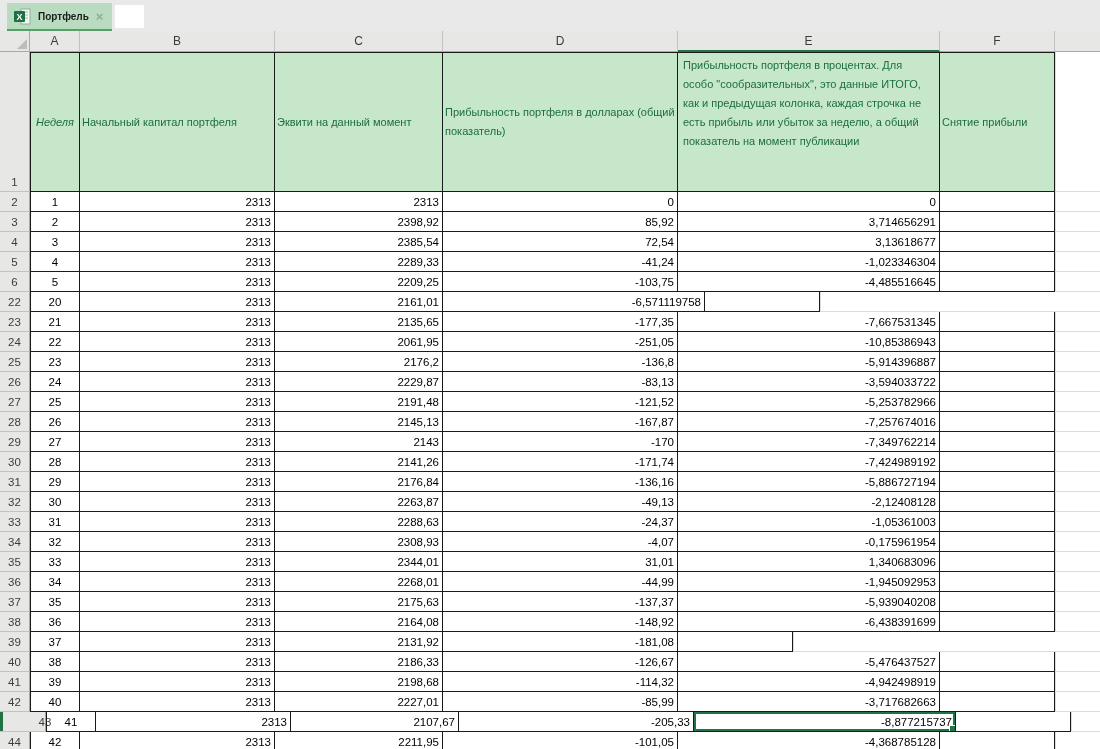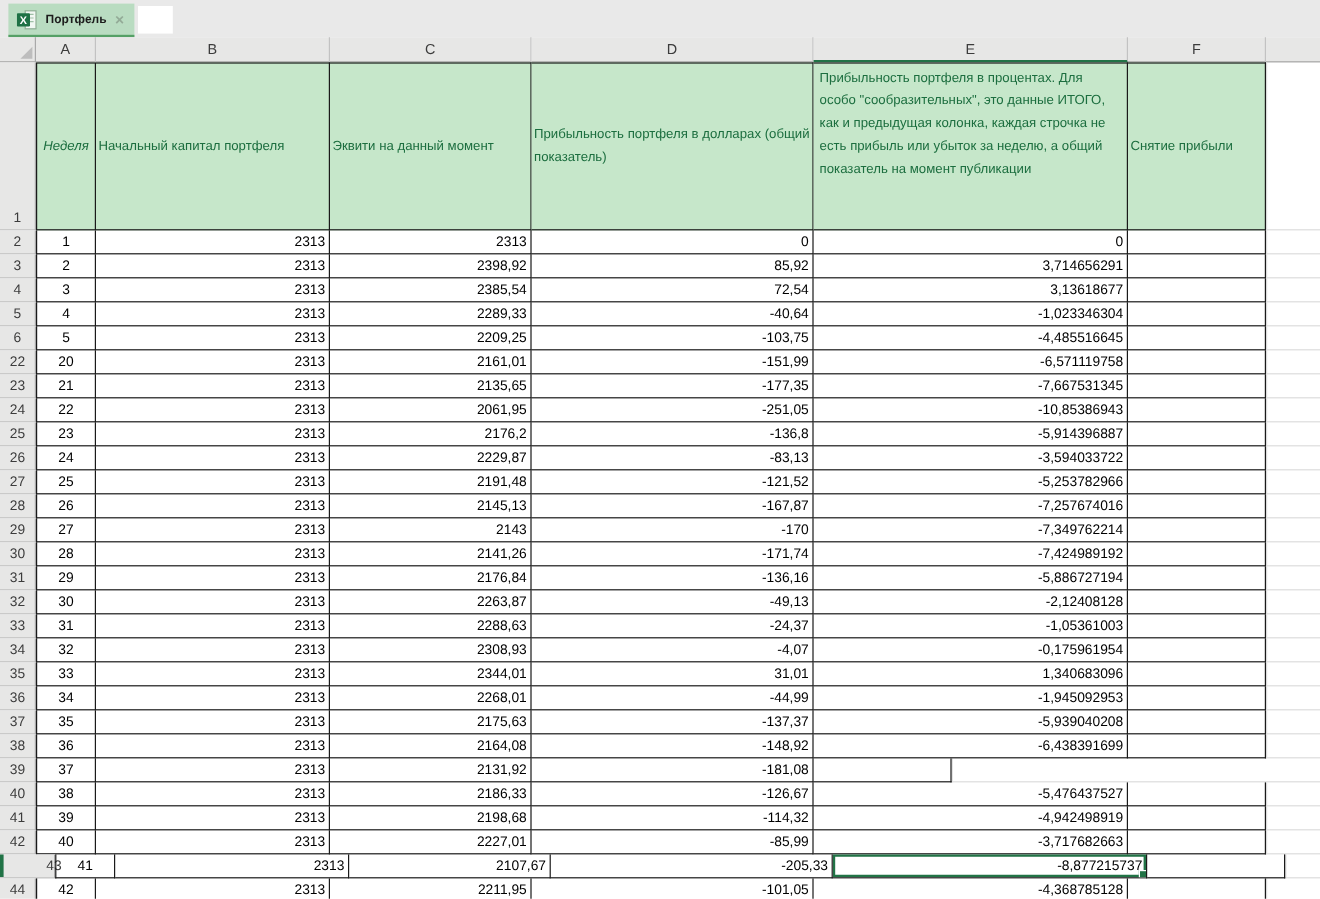--- a/index.html
+++ b/index.html
@@ -163,41 +163,40 @@
     <div class="cell w-d num">72,54</div>
     <div class="cell w-e num">3,13618677</div>
     <div class="cell w-f"></div>
     <div class="gstub"></div>
   </div>
     <div class="datarow">
     <div class="rowhead">5</div>
     <div class="cell w-a first center">4</div>
     <div class="cell w-b num">2313</div>
     <div class="cell w-c num">2289,33</div>
-    <div class="cell w-d num">-40,64</div>
+    <div class="cell w-d num">-41,24</div>
     <div class="cell w-e num">-1,023346304</div>
     <div class="cell w-f"></div>
     <div class="gstub"></div>
   </div>
     <div class="datarow">
     <div class="rowhead">6</div>
     <div class="cell w-a first center">5</div>
     <div class="cell w-b num">2313</div>
     <div class="cell w-c num">2209,25</div>
     <div class="cell w-d num">-103,75</div>
     <div class="cell w-e num">-4,485516645</div>
     <div class="cell w-f"></div>
     <div class="gstub"></div>
   </div>
     <div class="datarow">
     <div class="rowhead">22</div>
     <div class="cell w-a first center">20</div>
     <div class="cell w-b num">2313</div>
     <div class="cell w-c num">2161,01</div>
-    <div class="cell w-d num">-151,99</div>
     <div class="cell w-e num">-6,571119758</div>
     <div class="cell w-f"></div>
     <div class="gstub"></div>
   </div>
     <div class="datarow">
     <div class="rowhead">23</div>
     <div class="cell w-a first center">21</div>
     <div class="cell w-b num">2313</div>
     <div class="cell w-c num">2135,65</div>
     <div class="cell w-d num">-177,35</div>

